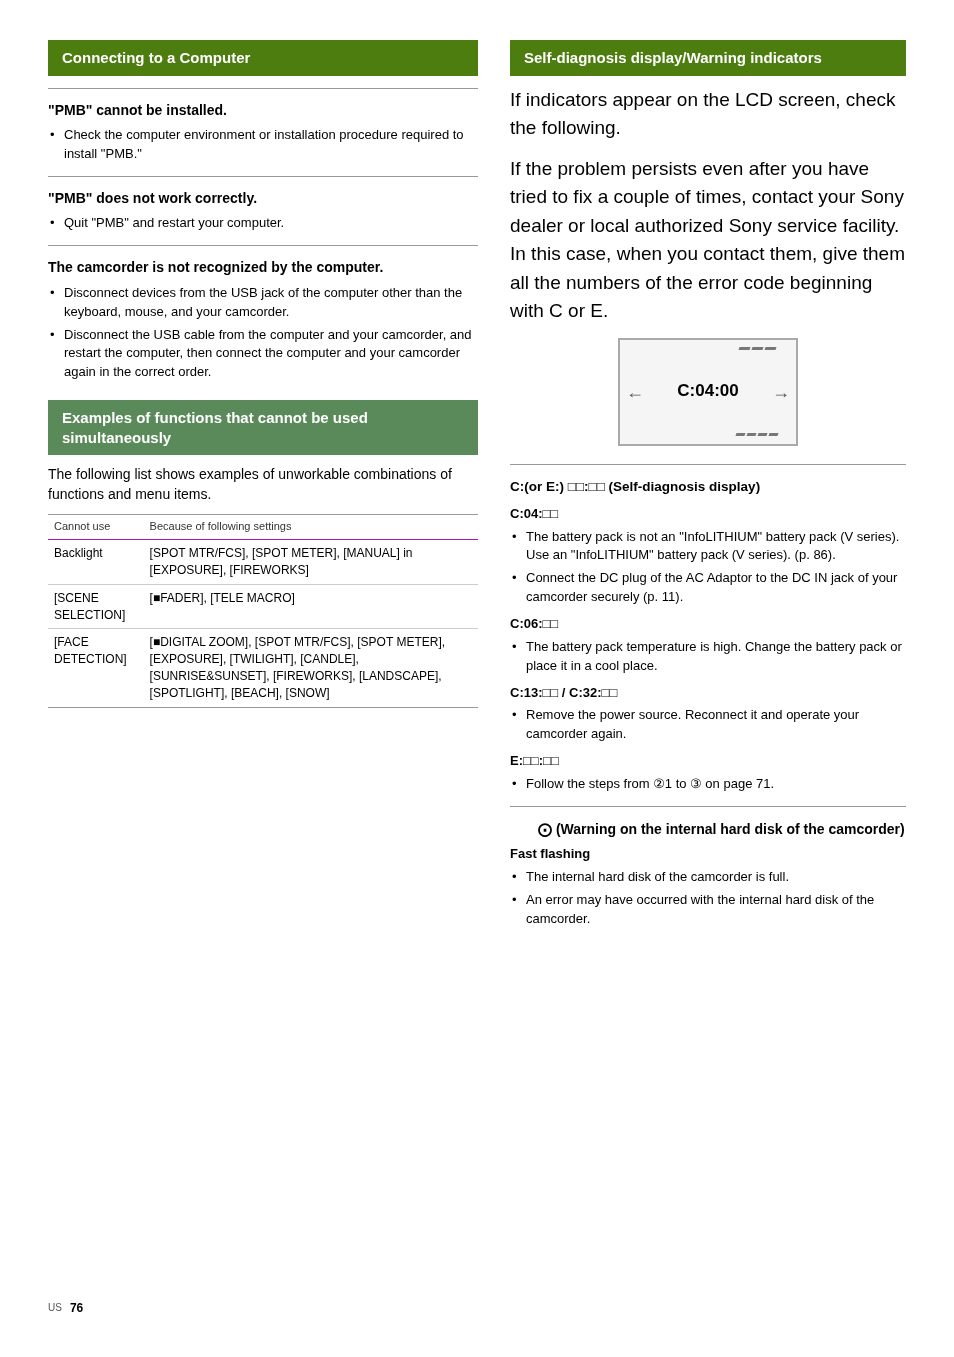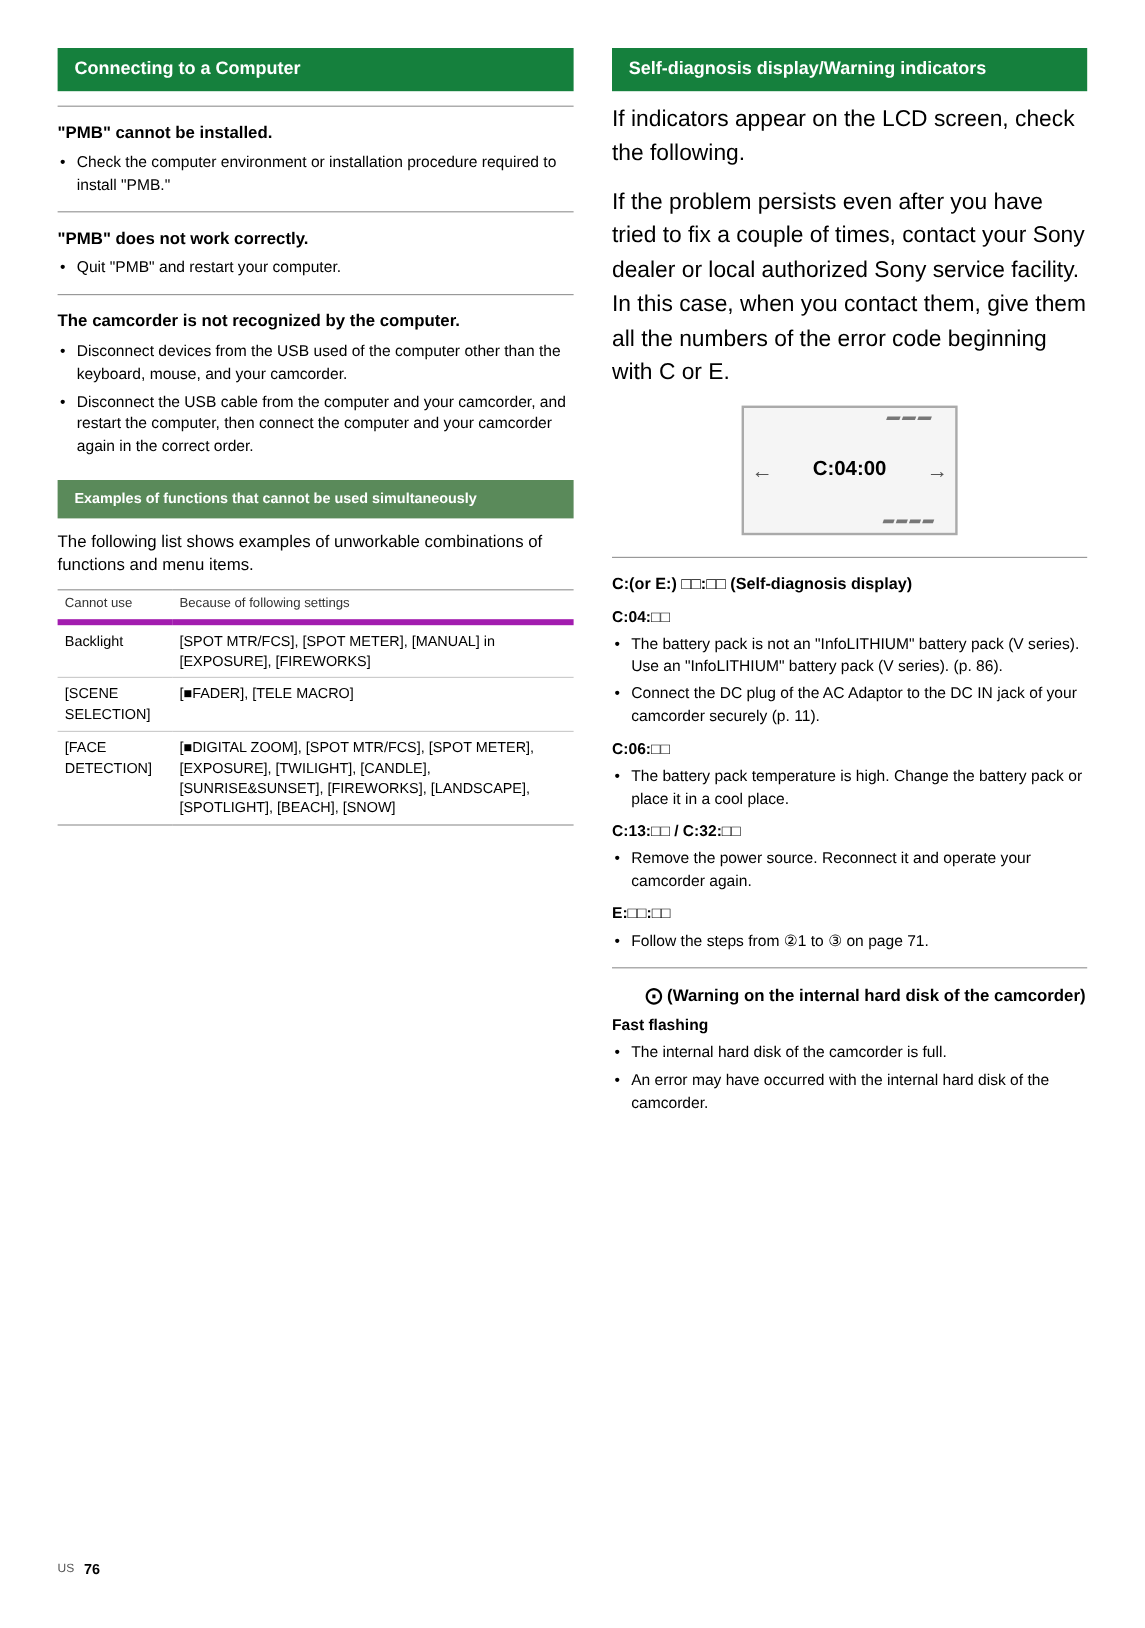--- a/index.html
+++ b/index.html
@@ -28,34 +28,34 @@
     }
     .left-col {
       flex: 0 0 430px;
       max-width: 430px;
     }
     .right-col {
       flex: 1;
     }
     
     .section-header {
-      background: #15803d;
+      background: #4d7c0f;
       color: #fff;
       padding: 8px 14px;
       font-size: 15px;
       font-weight: bold;
       font-family: Arial, sans-serif;
       margin-bottom: 10px;
       line-height: 1.3;
     }
     .section-header-green {
       background: #5a8a5a;
       color: #fff;
       padding: 8px 14px;
-      font-size: 12px;
+      font-size: 15px;
       font-weight: bold;
       font-family: Arial, sans-serif;
       margin-bottom: 10px;
       line-height: 1.3;
     }
     .divider {
       border: none;
       border-top: 1px solid #999;
       margin: 12px 0;
     }
@@ -88,21 +88,21 @@
     
     .data-table {
       width: 100%;
       border-collapse: collapse;
       font-size: 12px;
       font-family: Arial, sans-serif;
       margin-top: 8px;
     }
     .data-table thead tr th {
       border-top: 1px solid #999;
-      border-bottom: 5px solid #a21caf;
+      border-bottom: 1px solid #a21caf;
       padding: 4px 6px;
       font-weight: normal;
       font-size: 11px;
       text-align: left;
       color: #333;
     }
     .data-table tbody tr td {
       border-bottom: 1px solid #ccc;
       padding: 5px 6px;
       vertical-align: top;
@@ -199,21 +199,21 @@
 
       <div class="subsection-title">"PMB" does not work correctly.</div>
       <ul class="bullet-list">
         <li>Quit "PMB" and restart your computer.</li>
       </ul>
 
       <hr class="divider">
 
       <div class="subsection-title">The camcorder is not recognized by the computer.</div>
       <ul class="bullet-list">
-        <li>Disconnect devices from the USB used of the computer other than the keyboard, mouse, and your camcorder.</li>
+        <li>Disconnect devices from the USB jack of the computer other than the keyboard, mouse, and your camcorder.</li>
         <li>Disconnect the USB cable from the computer and your camcorder, and restart the computer, then connect the computer and your camcorder again in the correct order.</li>
       </ul>
 
       <div style="margin-top: 18px;">
         <div class="section-header-green">Examples of functions that cannot be used simultaneously</div>
 
         <p class="big-section-text" style="font-weight:normal; font-size:14px; font-family:Arial,sans-serif; margin-bottom:10px;">The following list shows examples of unworkable combinations of functions and menu items.</p>
 
         <table class="data-table">
           <thead>

